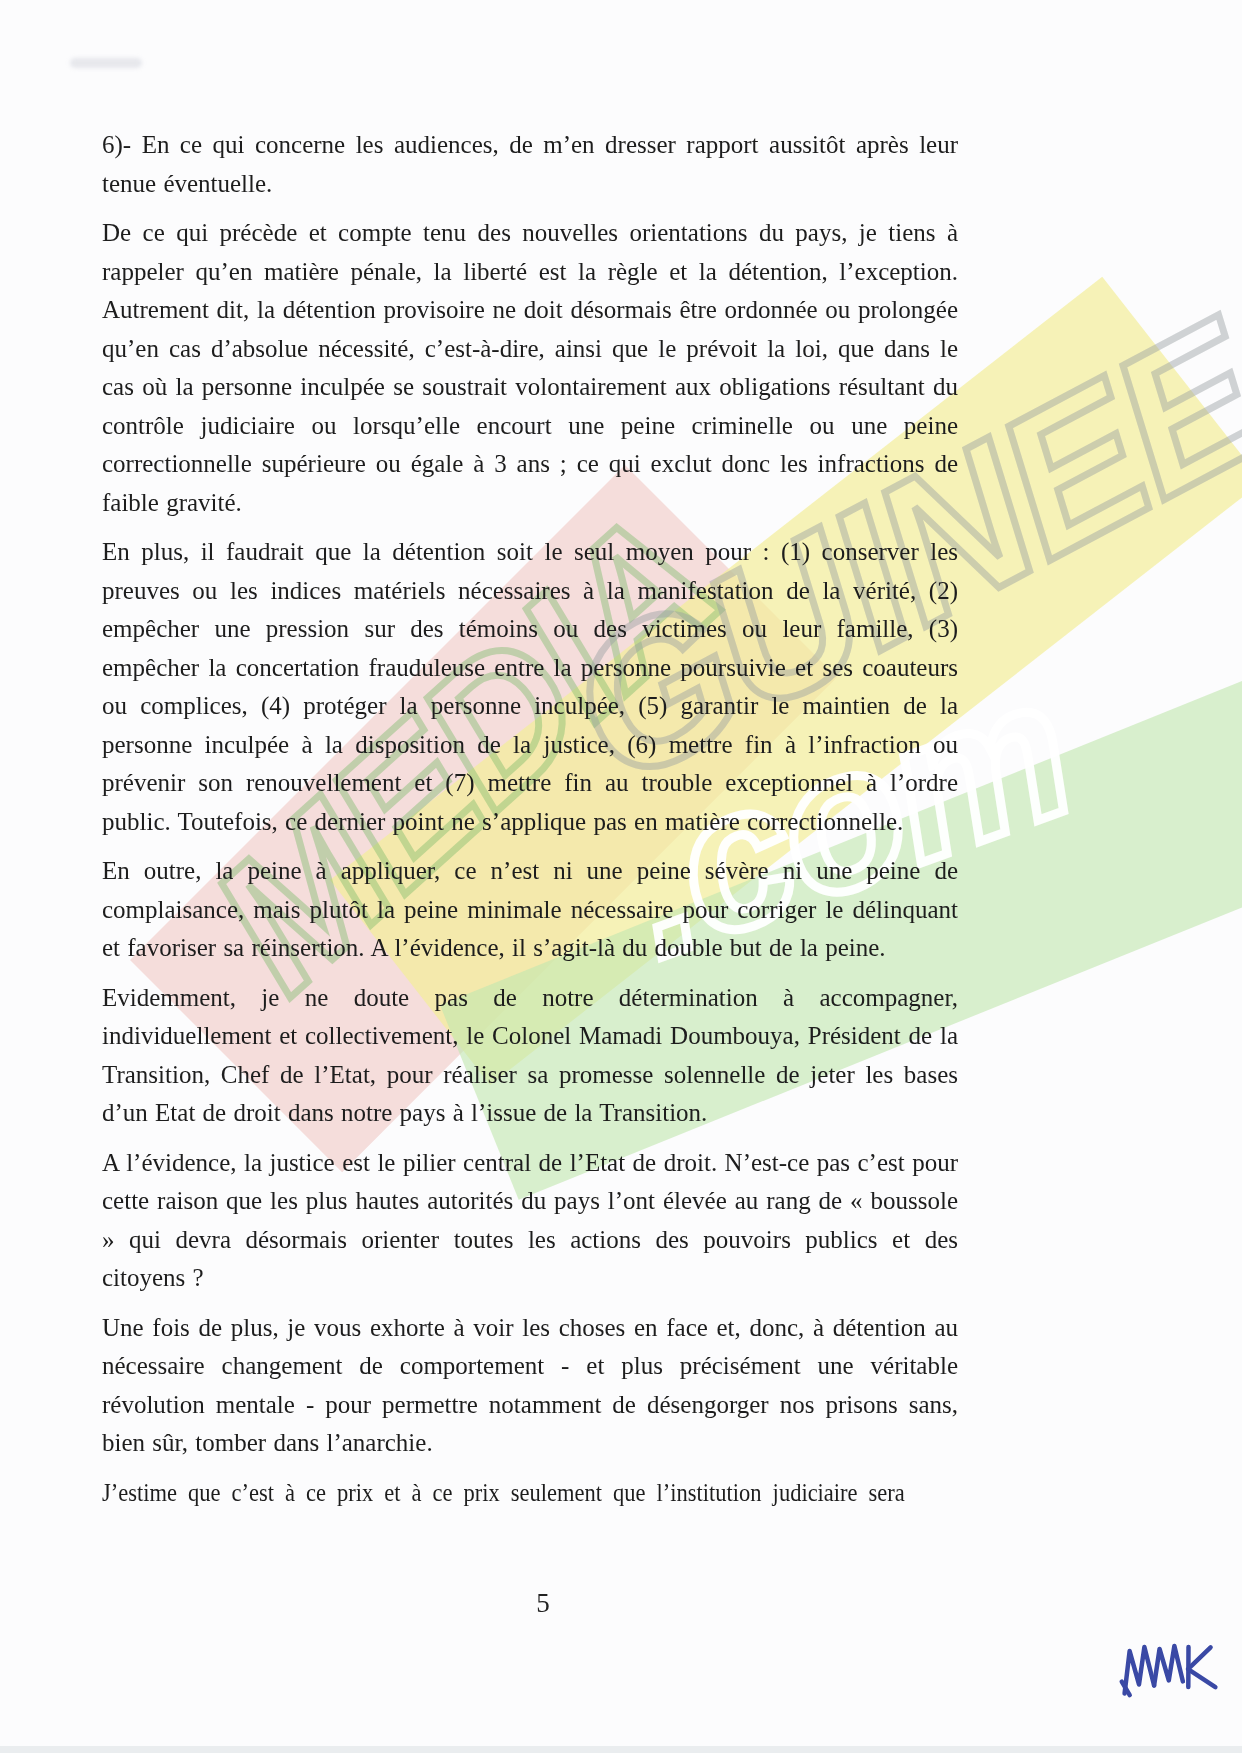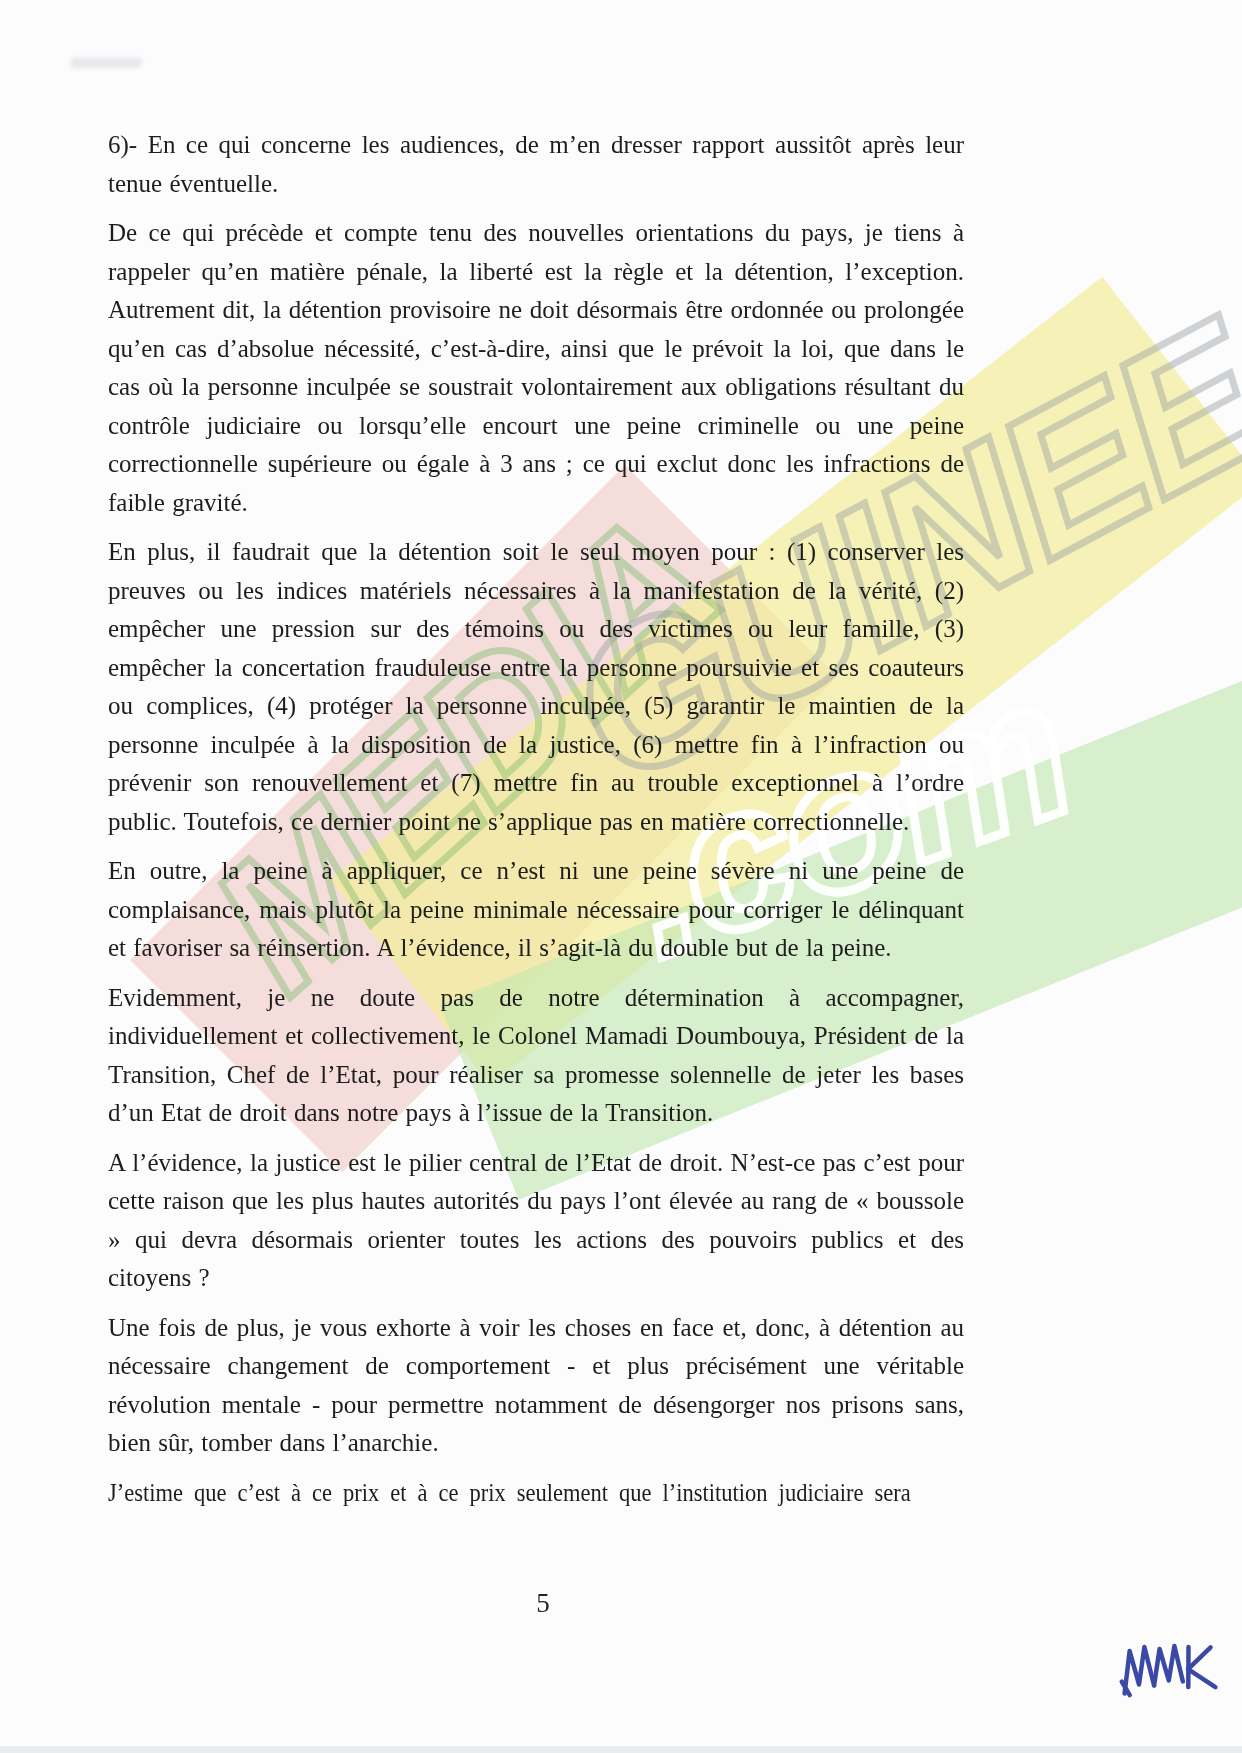--- a/index.html
+++ b/index.html
@@ -24,21 +24,21 @@
     letter-spacing:-4px;
   }
   .wm-media {left:180px;top:880px;font-size:190px;transform:rotate(-42deg);
              -webkit-text-stroke:7px rgba(122,185,105,0.42);}
   .wm-guinee{left:540px;top:640px;font-size:200px;transform:rotate(-28deg);
              -webkit-text-stroke:7px rgba(152,160,162,0.45);}
   .wm-com   {left:600px;top:800px;font-size:200px;transform:rotate(-20deg);
              -webkit-text-stroke:9px rgba(255,255,255,0.95);}
   
   .text-column{
-    position:absolute;left:108px;top:126px;width:856px;z-index:1;
+    position:absolute;left:102px;top:126px;width:856px;z-index:1;
   }
   .text-column p{
     margin:0 0 11px 0;
     font-size:25px;line-height:38.5px;
     text-align:justify;
     color:#1d1d1d;
     word-spacing:1px;
   }
   .text-column p.single-line{
     white-space:nowrap;

